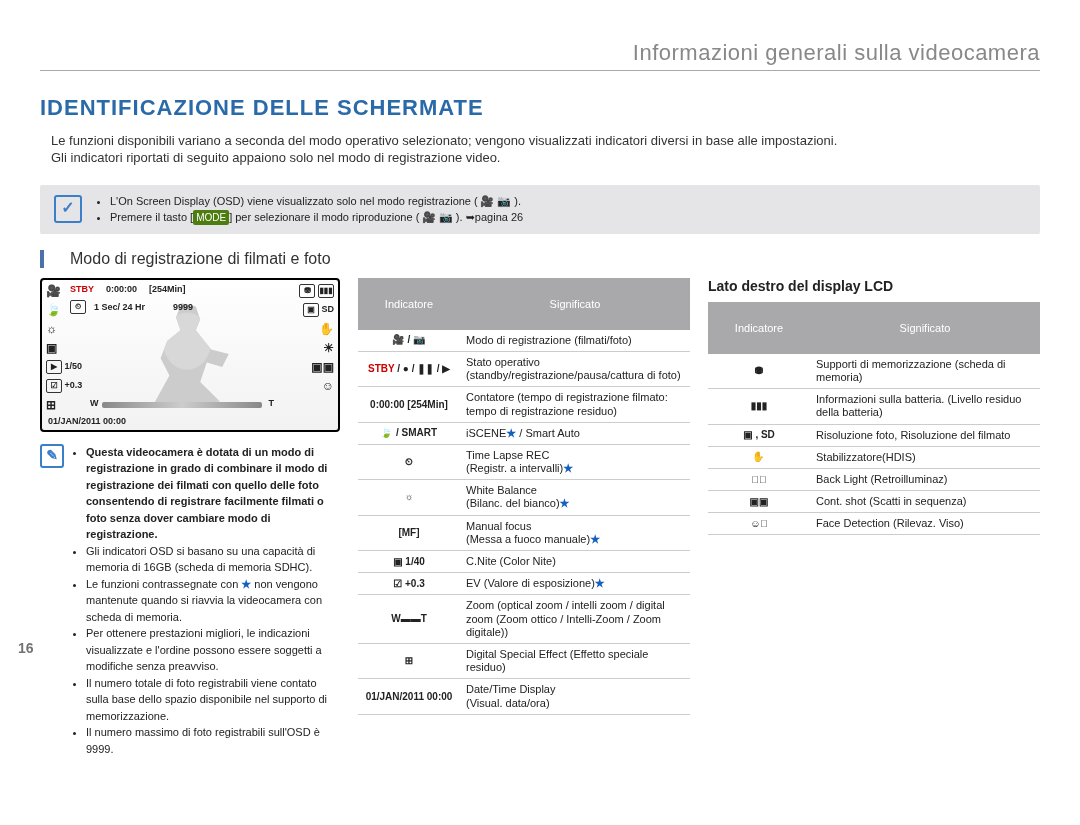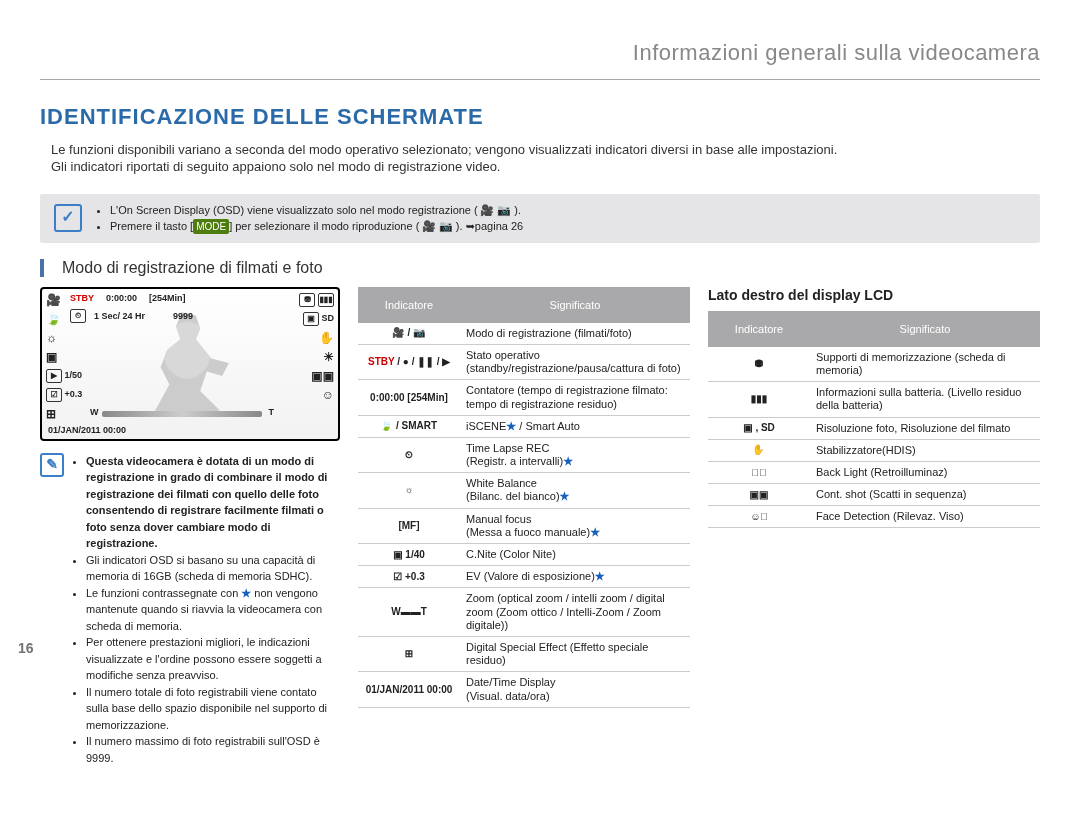--- a/index.html
+++ b/index.html
@@ -12,21 +12,21 @@
   .page {
     width: 1000px;
     margin: 40px auto;
     position: relative;
   }
   .chapter-title {
     text-align: right;
     font-size: 22px;
     color: #888;
     font-weight: 300;
-    padding-bottom: 13px;
+    padding-bottom: 4px;
     border-bottom: 1px solid #aaa;
     margin-bottom: 24px;
     letter-spacing: 0.5px;
   }
   .section-title {
     color: #2a6aa8;
     font-size: 22px;
     letter-spacing: 1px;
     font-weight: 700;
     margin-bottom: 12px;
@@ -64,21 +64,21 @@
     margin: 0;
     padding-left: 16px;
     font-size: 11px;
     line-height: 1.5;
   }
   .mode-key { display:inline-block; background:#4d7c0f; color:#fff; padding:0 3px; border-radius:2px; font-size:10px;}
   .subsection-title {
     font-size: 16px;
     color: #333;
     border-left: 4px solid #4a72a8;
-    padding-left: 18px;
+    padding-left: 26px;
     margin: 14px 0 10px 0;
   }
   .columns {
     display: flex;
     gap: 18px;
     align-items: flex-start;
   }
   .col-left {
     width: 300px;
     flex-shrink:0;
@@ -121,21 +121,21 @@
   }
   table.ind {
     border-collapse: collapse;
     width: 100%;
     font-size: 11px;
   }
   table.ind th {
     background: #a9a9ab;
     color: #fff;
     font-weight: normal;
-    padding: 12px 6px;
+    padding: 20px 6px;
     text-align: center;
   }
   table.ind th:first-child { width: 90px; }
   table.ind td {
     border-bottom: 1px solid #ccc;
     padding: 4px 6px;
     vertical-align: middle;
     line-height:1.2;
   }
   table.ind td:first-child { text-align: center; font-size:10px; font-weight:bold;}

